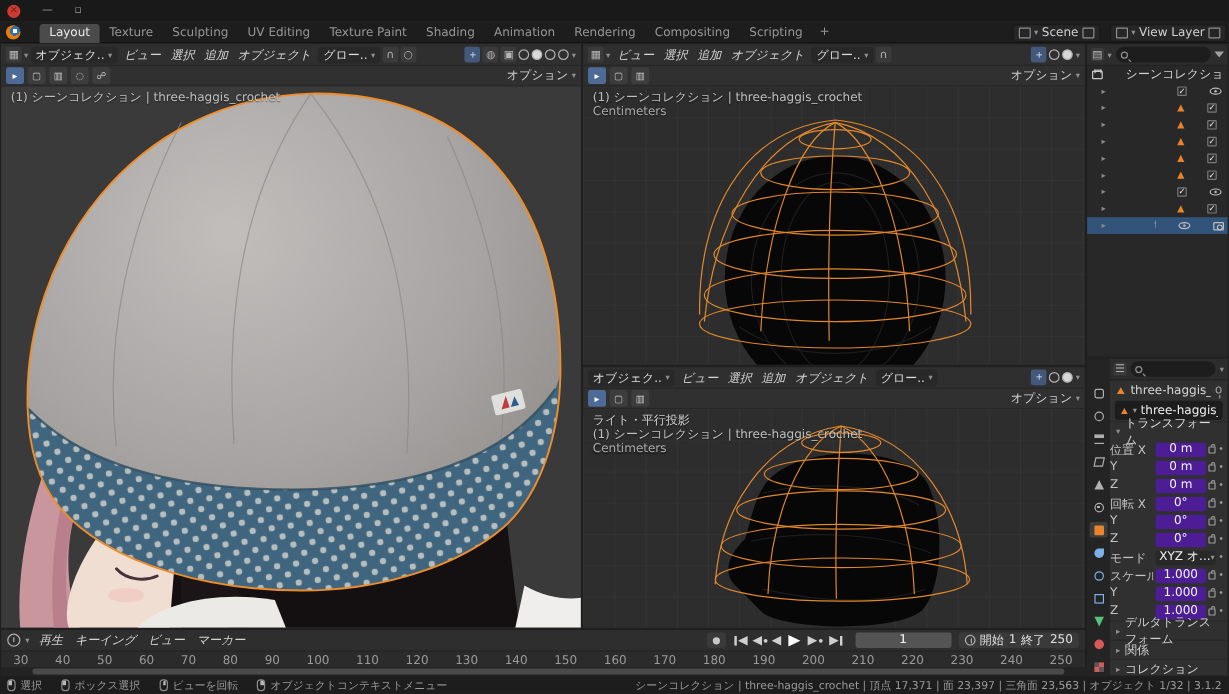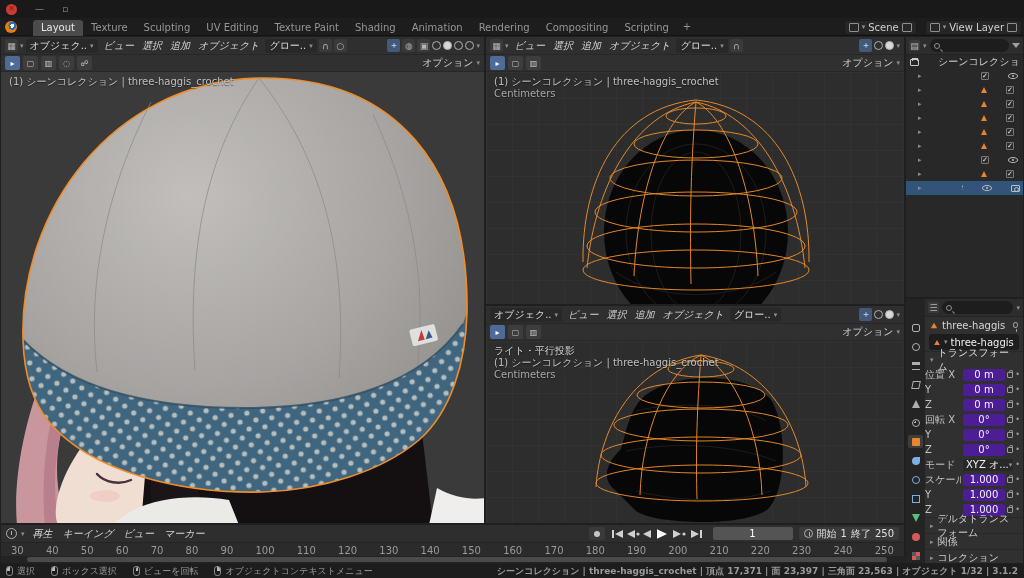--- a/index.html
+++ b/index.html
@@ -146,21 +146,21 @@
 
   
   .statusbar { position:absolute; left:0; top:564px; width:1024px; height:14px; background:#1d1d1d;
                display:flex; align-items:center; color:#9a9a9a; font-size:9px; padding:0 6px; gap:18px; }
   .hint { display:flex; align-items:center; gap:4px; }
   .mouse { width:7px; height:10px; border:1px solid #8a8a8a; border-radius:3px; position:relative; }
   .mouse::after { content:""; position:absolute; width:3px; height:4px; background:#b9b9b9; top:0; border-radius:2px 0 0 0; }
   .mouse.m-left::after { left:0; }
   .mouse.m-right::after { right:0; border-radius:0 2px 0 0; }
   .mouse.m-mid::after { left:2px; width:2px; }
-  .stats { margin-left:auto; white-space:nowrap; overflow:hidden;font-weight:bold; }
+  .stats { margin-left:auto; white-space:nowrap; overflow:hidden; }
 </style>
 </head>
 <body>
 
 <div class="app">
 
   <div class="titlebar">
     <div class="winbtn-close">✕</div>
     <div class="winbtn">—</div>
     <div class="winbtn">▫</div>

